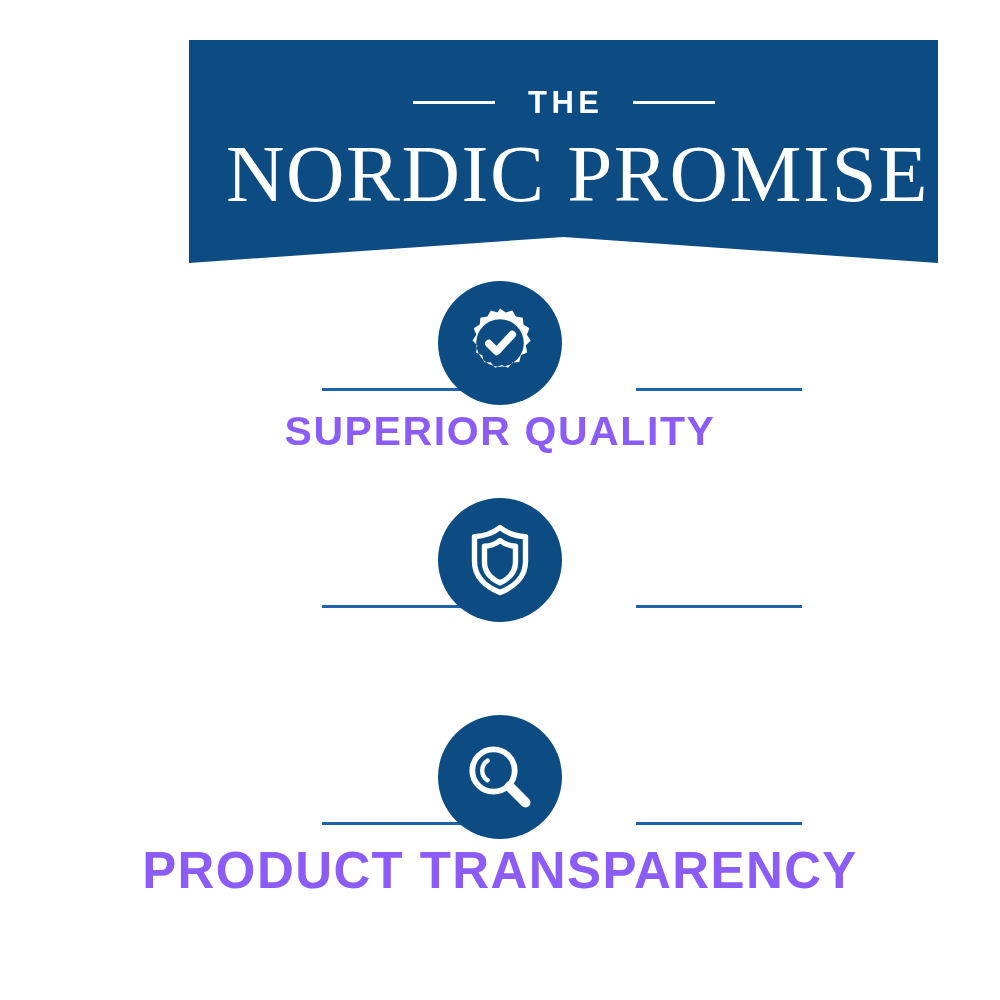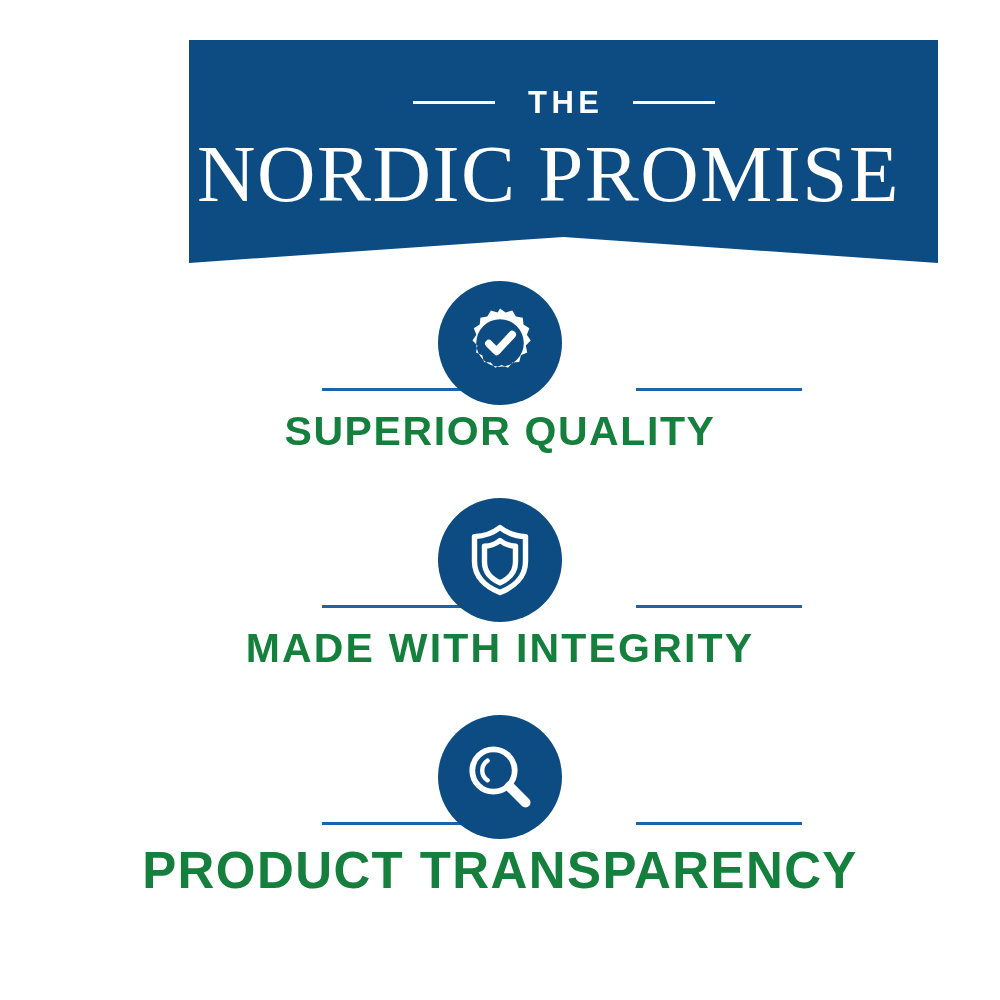--- a/index.html
+++ b/index.html
@@ -65,23 +65,24 @@
     font-weight: bold;
     font-size: 31px;
     letter-spacing: 4.5px;
     color: #ffffff;
     line-height: 1;
     white-space: nowrap;
     text-indent: 4.5px;
   }
   .wordmark {
     position: absolute;
-    left: 8px;
+    left: 14px;
     top: 94px;
     width: 100%;
+    text-align: center;
     font-family: "Liberation Serif", serif;
     font-weight: normal;
     font-size: 81px;
     line-height: 1;
     color: #ffffff;
     letter-spacing: 1.5px;
     white-space: nowrap;
   }
 
   
@@ -131,21 +132,21 @@
     position: absolute;
     left: 0;
     top: 128px;
     width: 1000px;
     text-align: center;
     font-family: "Liberation Sans", sans-serif;
     font-weight: bold;
     font-size: 41px;
     line-height: 1.1;
     letter-spacing: 1.6px;
-    color: #15803d;
+    color: #8b5cf6;
     white-space: nowrap;
   }
   .feature-label.wide   { font-size: 41px; letter-spacing: 2.2px; }
   .feature-label.widest { font-size: 51px; letter-spacing: 1.4px; }
 </style>
 </head>
 <body>
 
 <div class="page">
 
@@ -196,21 +197,20 @@
                      L10.5 38.5 C10.5 53.5 21.5 63.8 36 69.5
                      C50.5 63.8 61.5 53.5 61.5 38.5
                      L61.5 13.6 C51.5 13.2 43.5 10.5 36 4.5 Z"></path>
             <path fill="none" stroke="#ffffff" stroke-width="5.4" stroke-linejoin="round" d="M36 17.5 C31.5 21.2 26.2 23.0 20.5 23.3
                      L20.5 39.0 C20.5 49.2 27.2 55.8 36 59.8
                      C44.8 55.8 51.5 49.2 51.5 39.0
                      L51.5 23.3 C45.8 23.0 40.5 21.2 36 17.5 Z"></path>
           </svg>
         </div>
       </div>
-      <div class="feature-label wide">MADE WITH INTEGRITY</div>
     </div>
 
     <div class="feature">
       <div class="feature-graphic">
         <span class="rule rule-left"></span>
         <span class="rule rule-right"></span>
         <div class="badge">
           <svg width="74" height="74" viewBox="0 0 74 74">
             <circle cx="30.5" cy="30.5" r="21.2" fill="none" stroke="#ffffff" stroke-width="5.8"></circle>
             <path fill="none" stroke="#ffffff" stroke-width="4.4" stroke-linecap="round" d="M24.6 20.6 A11.8 11.8 0 0 0 24.6 40.4"></path>

